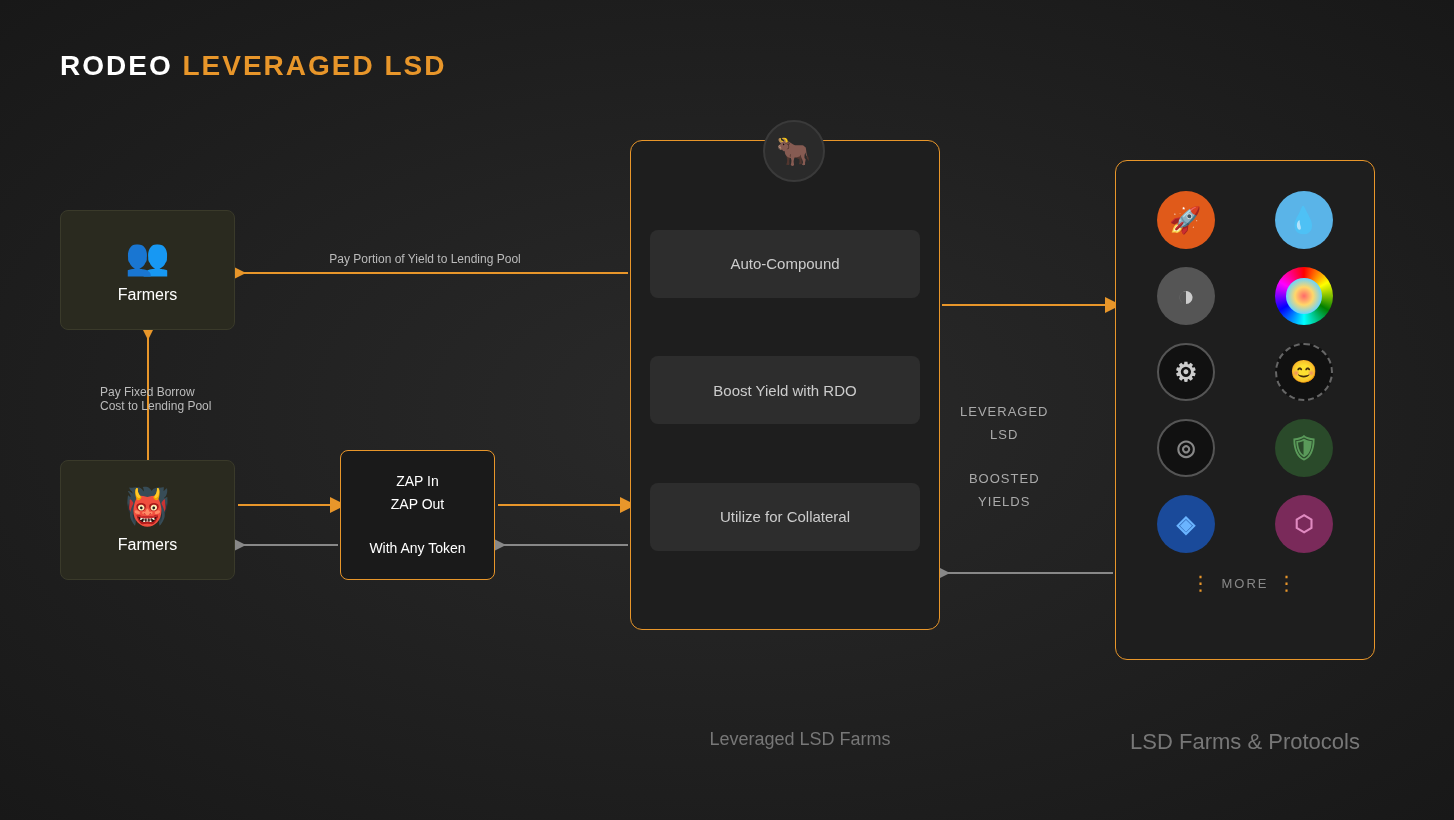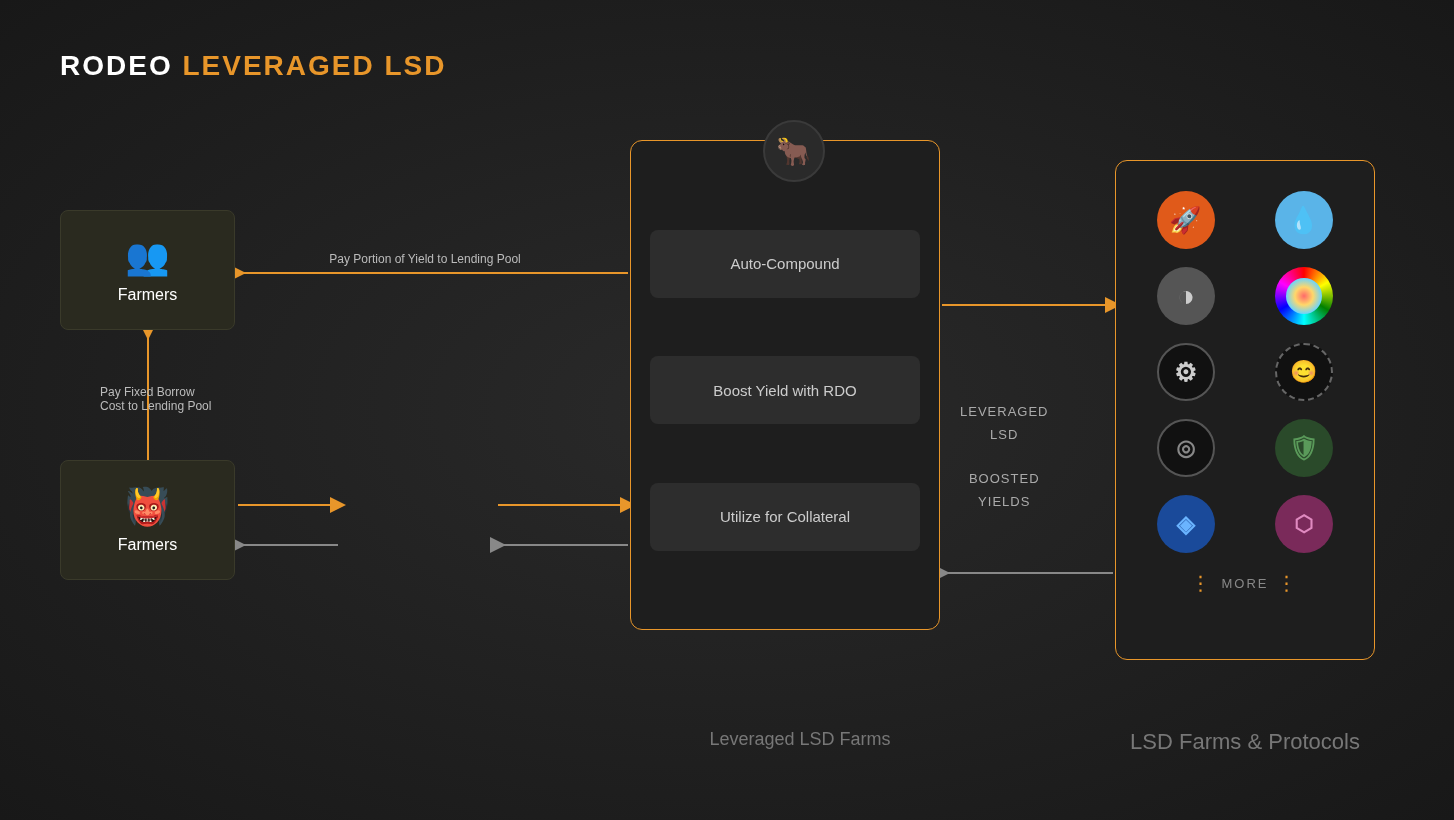--- a/index.html
+++ b/index.html
@@ -301,20 +301,28 @@
     <div class="lenders-icon">👥</div>
     <div class="lenders-label">Farmers</div>
   </div>
 
   <div class="farmers-box">
     <div class="farmers-icon">👹</div>
     <div class="farmers-label">Farmers</div>
   </div>
 
 
+  <div class="zap-box">
+    <div class="zap-text">
+      <span>ZAP In</span><br>
+      <span>ZAP Out</span><br>
+      <br>
+      <span>With Any Token</span>
+    </div>
+  </div>
 
   <div class="bull-circle">🐂</div>
 
   <div class="lsd-farms-box">
     <div class="action-btn">
       <span>Auto-Compound</span>
     </div>
     <div class="action-btn">
       <span>Boost Yield with RDO</span>
     </div>

